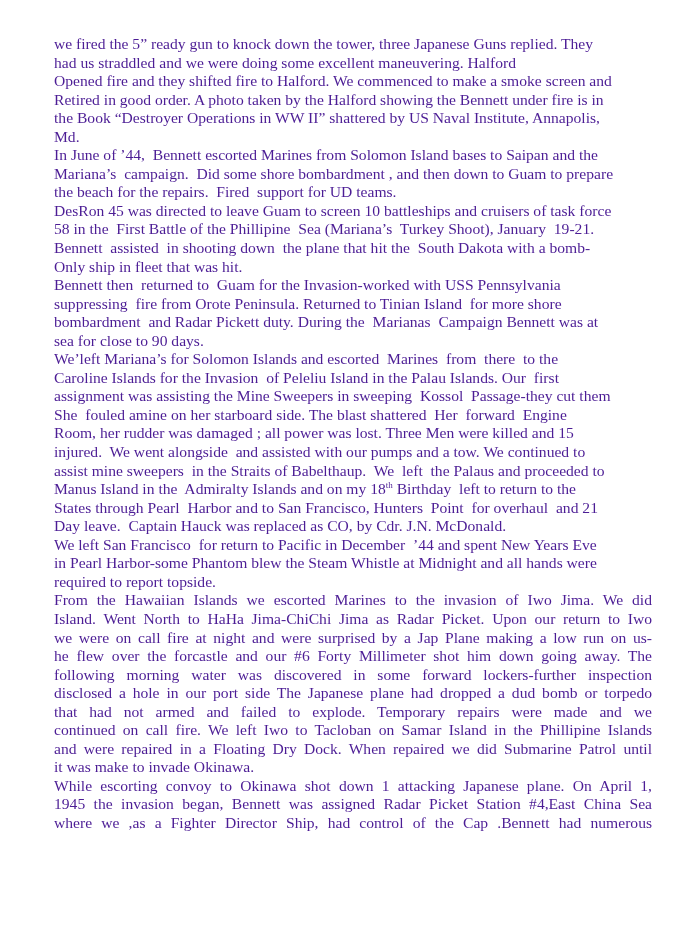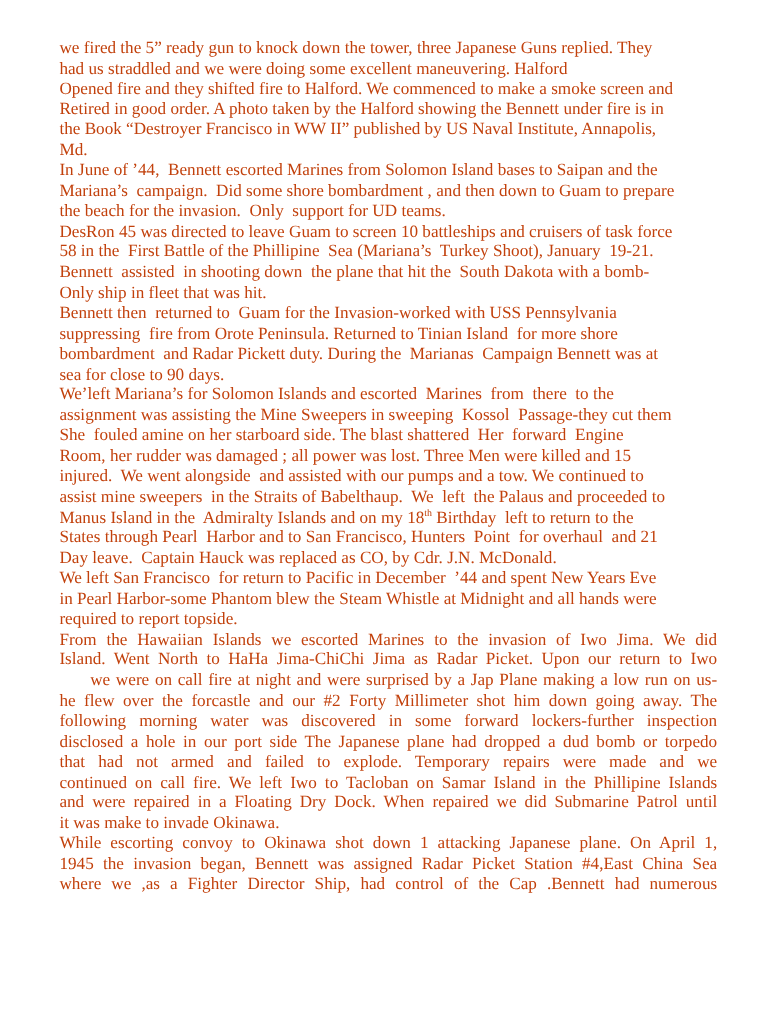--- a/index.html
+++ b/index.html
@@ -5,64 +5,65 @@
   html, body { margin: 0; padding: 0; background: #ffffff; }
   body { width: 700px; height: 926px; position: relative; overflow: hidden; }
   .page {
     position: absolute;
     left: 54px;
     top: 35px;
     width: 598px;
     font-family: "Liberation Serif", serif;
     font-size: 15.6px;
     line-height: 18.55px;
-    color: #c2410c;
+    color: #4c1d95;
   }
   .line { white-space: pre; display: block; height: 18.55px; }
   .line.just { text-align: justify; text-align-last: justify; white-space: normal; }
   sup { font-size: 9px; line-height: 0; vertical-align: 6px; }
 </style>
 </head>
 <body>
 
 <div class="page">
   <div id="lines">
       <div class="line">we fired the 5” ready gun to knock down the tower, three Japanese Guns replied. They</div>
       <div class="line">had us straddled and we were doing some excellent maneuvering. Halford</div>
       <div class="line">Opened fire and they shifted fire to Halford. We commenced to make a smoke screen and</div>
       <div class="line">Retired in good order. A photo taken by the Halford showing the Bennett under fire is in</div>
-      <div class="line">the Book “Destroyer Francisco in WW II” published by US Naval Institute, Annapolis,</div>
+      <div class="line">the Book “Destroyer Operations in WW II” shattered by US Naval Institute, Annapolis,</div>
       <div class="line">Md.</div>
       <div class="line">In June of ’44,  Bennett escorted Marines from Solomon Island bases to Saipan and the</div>
       <div class="line">Mariana’s  campaign.  Did some shore bombardment , and then down to Guam to prepare</div>
-      <div class="line">the beach for the invasion.  Only  support for UD teams.</div>
+      <div class="line">the beach for the repairs.  Fired  support for UD teams.</div>
       <div class="line">DesRon 45 was directed to leave Guam to screen 10 battleships and cruisers of task force</div>
       <div class="line">58 in the  First Battle of the Phillipine  Sea (Mariana’s  Turkey Shoot), January  19-21.</div>
       <div class="line">Bennett  assisted  in shooting down  the plane that hit the  South Dakota with a bomb-</div>
       <div class="line">Only ship in fleet that was hit.</div>
       <div class="line">Bennett then  returned to  Guam for the Invasion-worked with USS Pennsylvania</div>
       <div class="line">suppressing  fire from Orote Peninsula. Returned to Tinian Island  for more shore</div>
       <div class="line">bombardment  and Radar Pickett duty. During the  Marianas  Campaign Bennett was at</div>
       <div class="line">sea for close to 90 days.</div>
       <div class="line">We’left Mariana’s for Solomon Islands and escorted  Marines  from  there  to the</div>
+      <div class="line">Caroline Islands for the Invasion  of Peleliu Island in the Palau Islands. Our  first</div>
       <div class="line">assignment was assisting the Mine Sweepers in sweeping  Kossol  Passage-they cut them</div>
       <div class="line">She  fouled amine on her starboard side. The blast shattered  Her  forward  Engine</div>
       <div class="line">Room, her rudder was damaged ; all power was lost. Three Men were killed and 15</div>
       <div class="line">injured.  We went alongside  and assisted with our pumps and a tow. We continued to</div>
       <div class="line">assist mine sweepers  in the Straits of Babelthaup.  We  left  the Palaus and proceeded to</div>
       <div class="line"><span>Manus Island in the  Admiralty Islands and on my 18</span><sup>th</sup><span> Birthday  left to return to the</span></div>
       <div class="line">States through Pearl  Harbor and to San Francisco, Hunters  Point  for overhaul  and 21</div>
       <div class="line">Day leave.  Captain Hauck was replaced as CO, by Cdr. J.N. McDonald.</div>
       <div class="line">We left San Francisco  for return to Pacific in December  ’44 and spent New Years Eve</div>
       <div class="line">in Pearl Harbor-some Phantom blew the Steam Whistle at Midnight and all hands were</div>
       <div class="line">required to report topside.</div>
       <div class="line just" style="white-space: normal;">From the Hawaiian Islands we escorted Marines to the invasion of Iwo Jima. We did</div>
       <div class="line just" style="white-space: normal;">Island. Went North to HaHa Jima-ChiChi Jima as Radar Picket. Upon our return to Iwo</div>
-      <div class="line just" style="white-space: normal; margin-left: 28px;">we were on call fire at night and were surprised by a Jap Plane making a low run on us-</div>
-      <div class="line just" style="white-space: normal;">he flew over the forcastle and our #2 Forty Millimeter shot him down going away. The</div>
+      <div class="line just" style="white-space: normal;">we were on call fire at night and were surprised by a Jap Plane making a low run on us-</div>
+      <div class="line just" style="white-space: normal;">he flew over the forcastle and our #6 Forty Millimeter shot him down going away. The</div>
       <div class="line just" style="white-space: normal;">following morning water was discovered in some forward lockers-further inspection</div>
       <div class="line just" style="white-space: normal;">disclosed a hole in our port side The Japanese plane had dropped a dud bomb or torpedo</div>
       <div class="line just" style="white-space: normal;">that had not armed and failed to explode. Temporary repairs were made and we</div>
       <div class="line just" style="white-space: normal;">continued on call fire. We left Iwo to Tacloban on Samar Island in the Phillipine Islands</div>
       <div class="line just" style="white-space: normal;">and were repaired in a Floating Dry Dock. When repaired we did Submarine Patrol until</div>
       <div class="line">it was make to invade Okinawa.</div>
       <div class="line just" style="white-space: normal;">While escorting convoy to Okinawa shot down 1 attacking Japanese plane. On April 1,</div>
       <div class="line just" style="white-space: normal;">1945 the invasion began, Bennett was assigned Radar Picket Station #4,East China Sea</div>
       <div class="line just" style="white-space: normal;">where we ,as a Fighter Director Ship, had control of the Cap .Bennett had numerous</div>
     </div>

